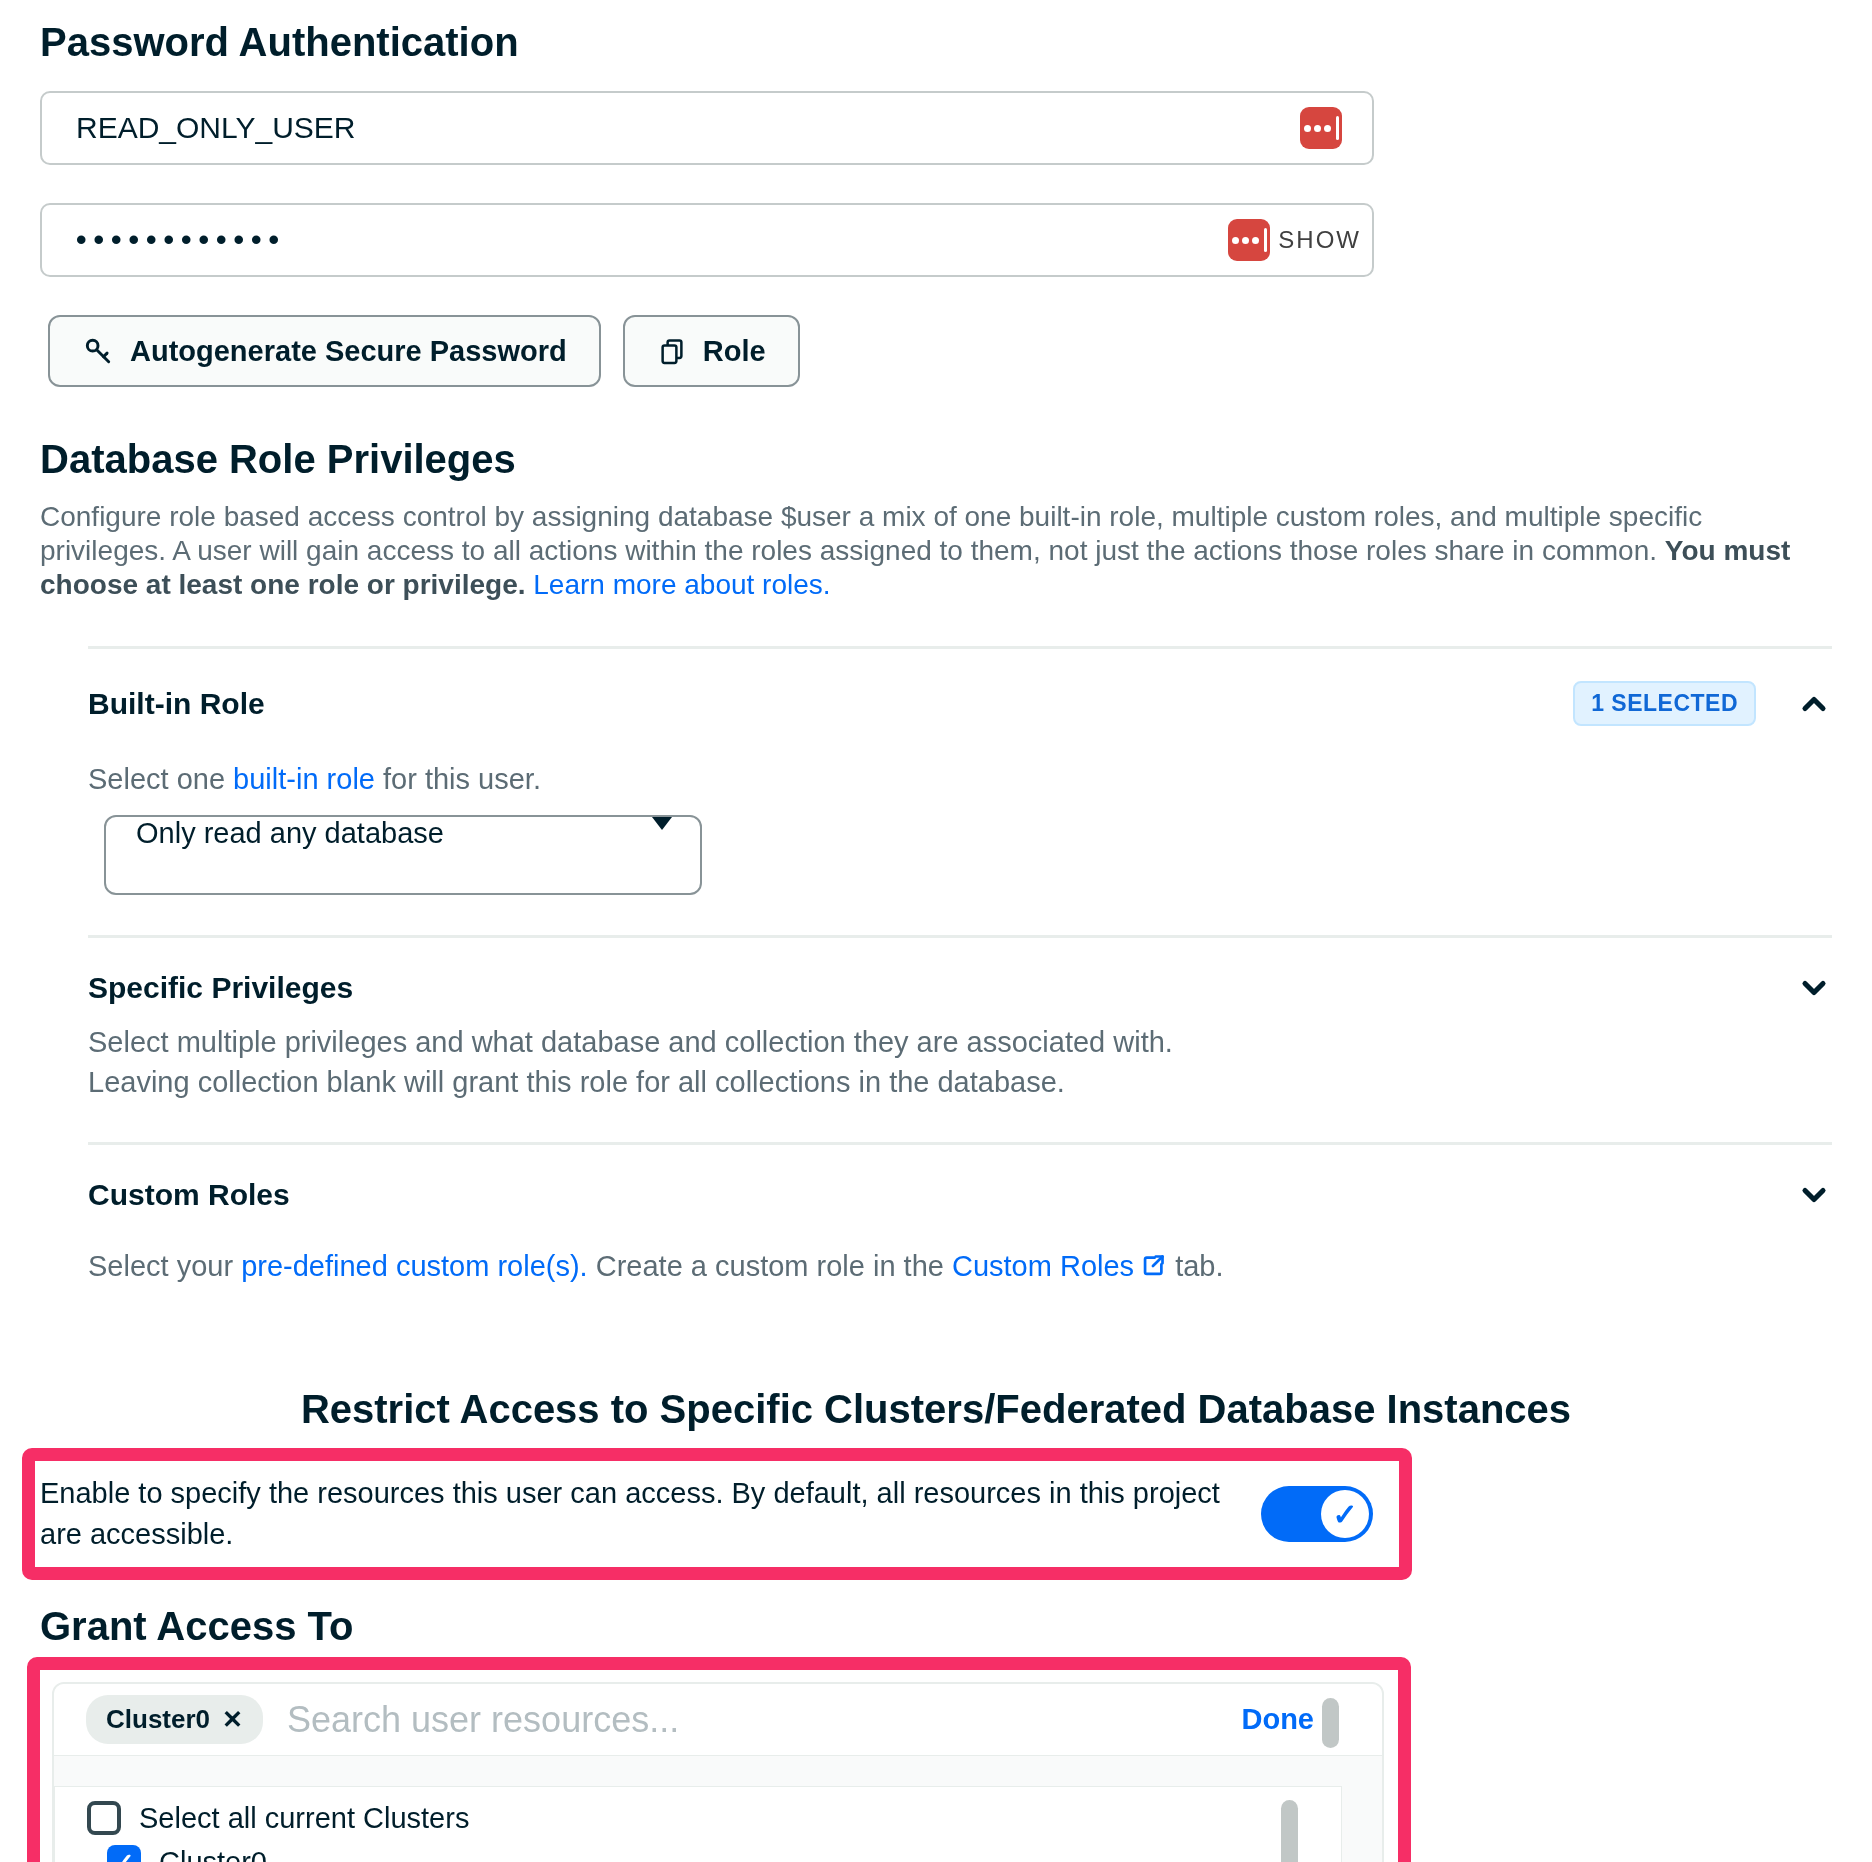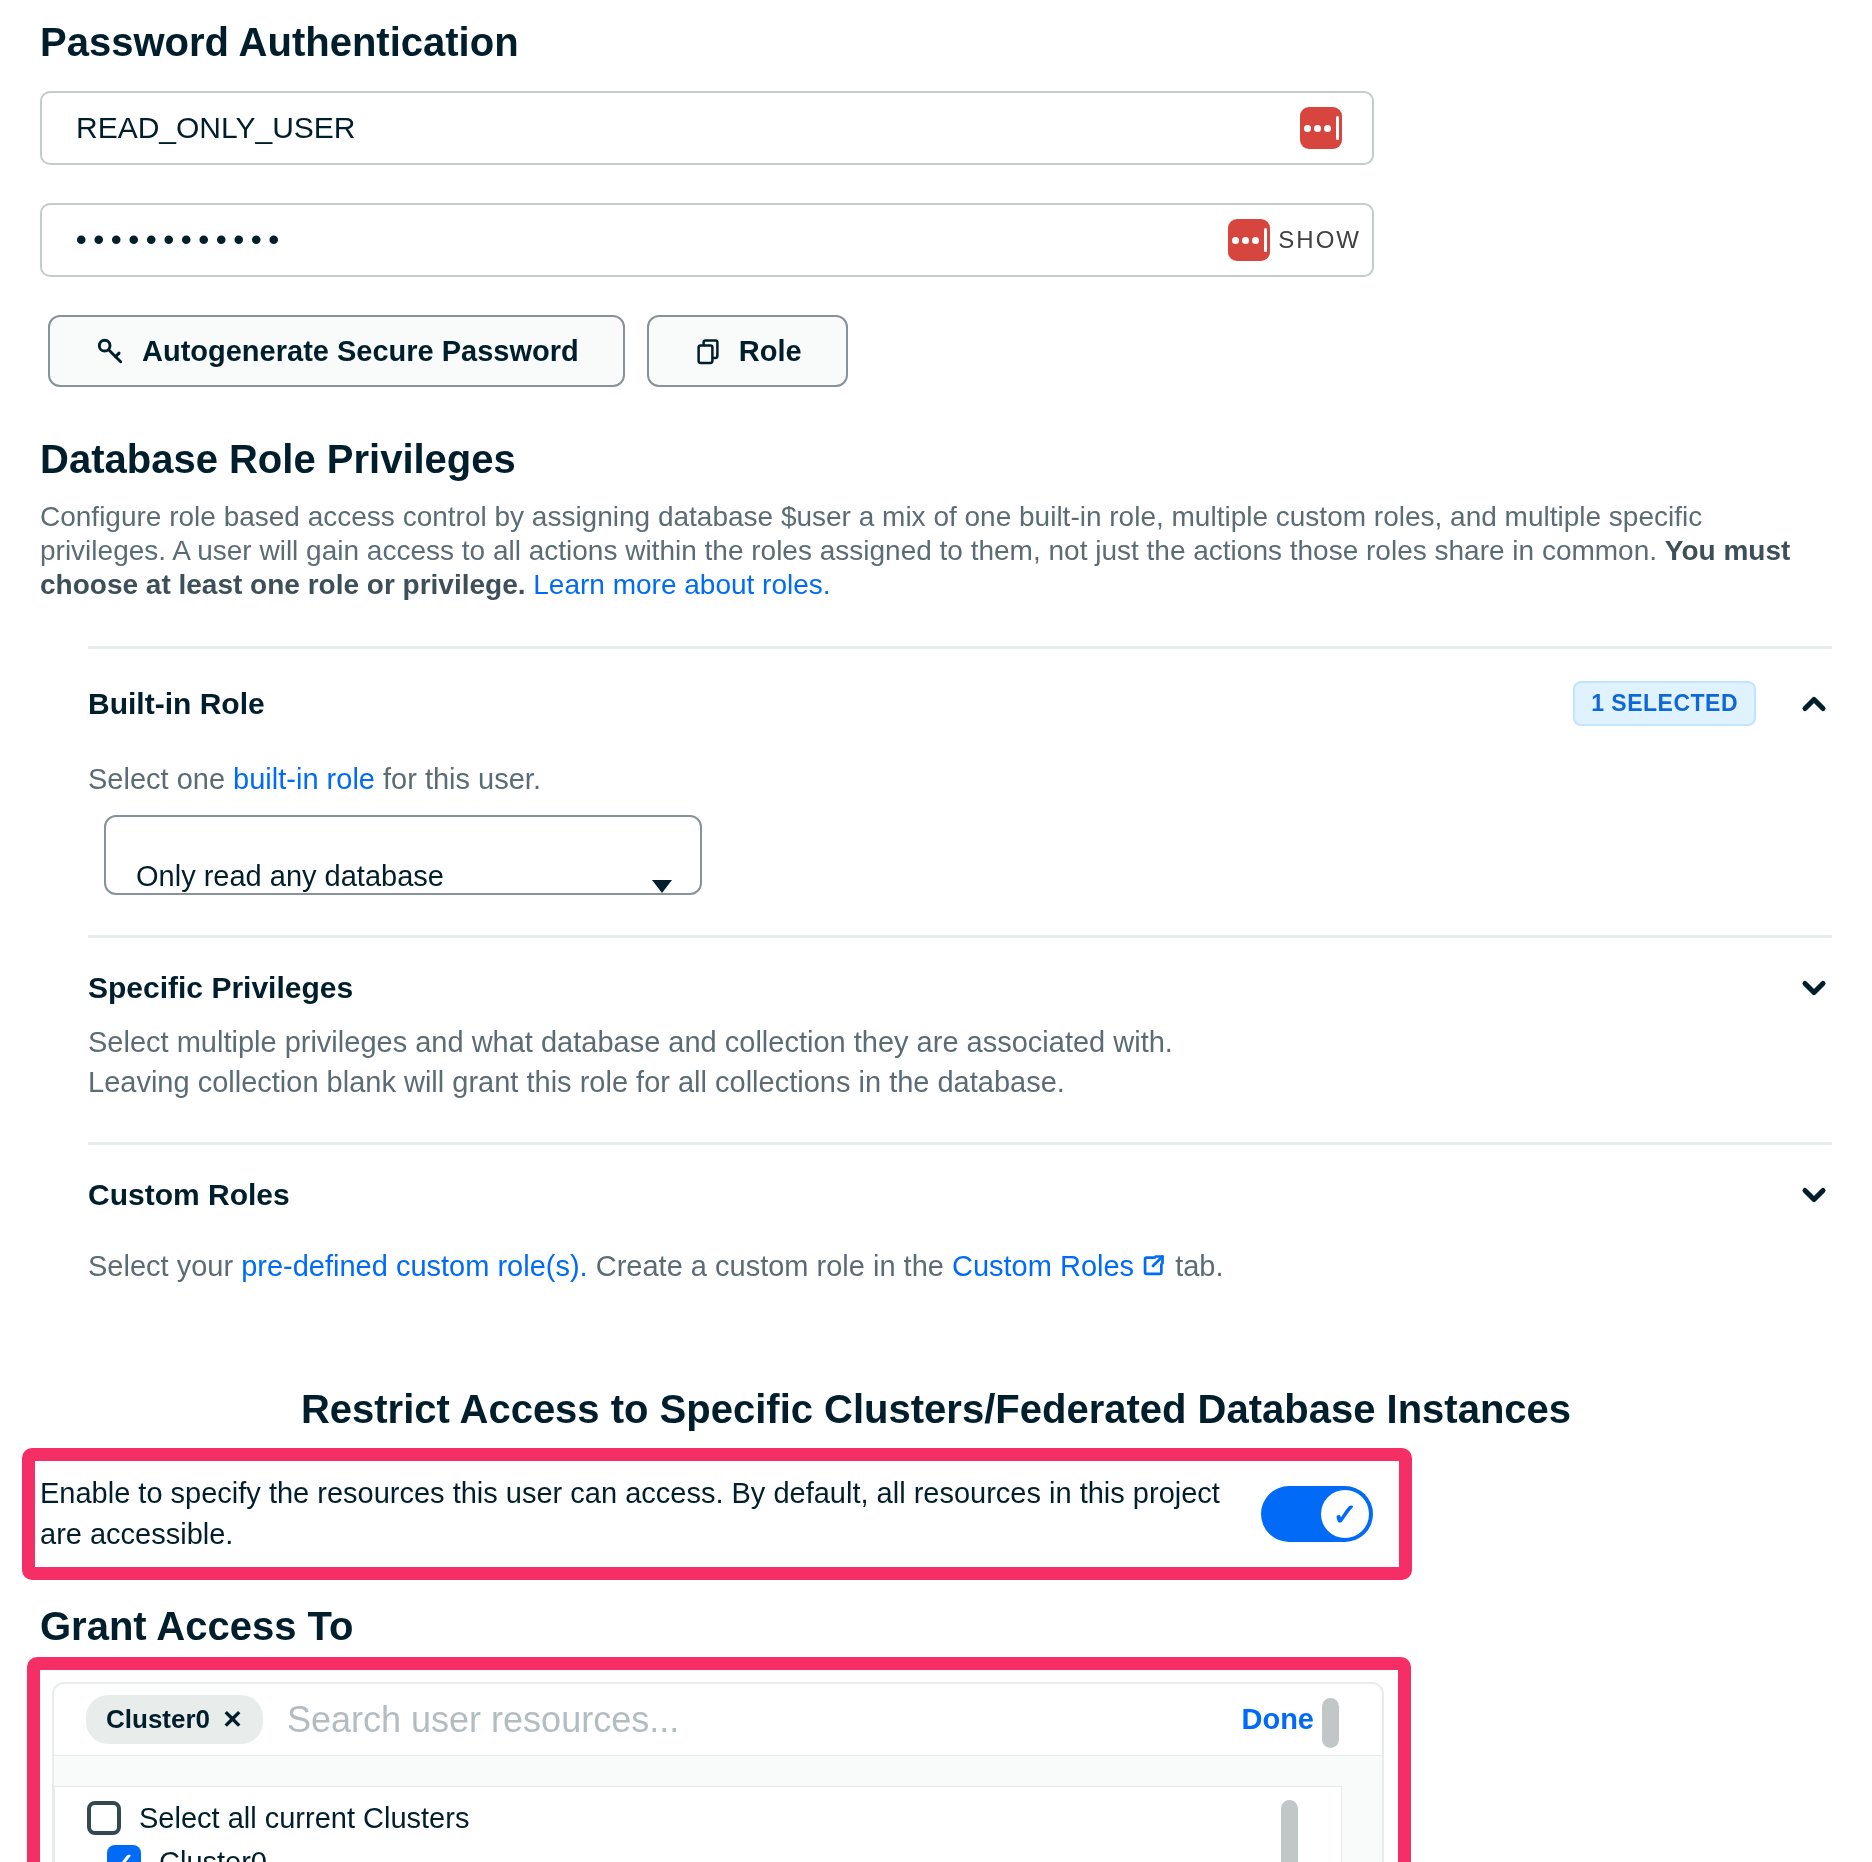--- a/index.html
+++ b/index.html
@@ -28,42 +28,42 @@
            justify-content:center;gap:3px;}
   .lp-icon .d{width:7px;height:7px;border-radius:50%;background:#fff;}
   .lp-icon .bar{width:3px;height:24px;border-radius:2px;background:#fff;margin-left:2px;}
   .lp-user{right:30px;}
   .lp-pass{right:102px;}
   .show-btn{position:absolute;right:11px;top:50%;transform:translateY(-50%);
             font-size:24px;letter-spacing:2px;color:#404040;cursor:pointer;}
 
   
   .btn-row{display:flex;gap:22px;margin:38px 0 0 8px;}
-  .btn{display:flex;align-items:center;gap:16px;height:72px;padding:0 44px;
+  .btn{display:flex;align-items:center;gap:16px;height:72px;padding:0 32px;
        background:#F9FBFA;border:2px solid var(--btn-border);border-radius:12px;
        font-family:inherit;font-size:29px;font-weight:600;color:var(--navy);cursor:pointer;}
   .btn svg{flex:0 0 auto;}
 
   
   .sect-head{margin-top:50px;}
   .desc{margin:18px 0 0 0;font-size:28px;line-height:34px;color:var(--gray);max-width:1792px;}
   .desc strong{color:var(--darkgray);}
   a.link{color:var(--accent-blue);text-decoration:none;cursor:pointer;}
 
   
   .accordion{margin:44px 0 0 48px;}
   .acc-sect{border-top:3px solid var(--divider);padding:32px 0 40px 0;}
   .acc-head{display:flex;align-items:center;}
   .acc-right{margin-left:auto;display:flex;align-items:center;gap:40px;}
   .badge{background:var(--badge-bg);border:2px solid var(--badge-border);border-radius:8px;
          padding:7px 16px;font-size:23px;font-weight:700;letter-spacing:.5px;color:var(--badge-text);}
   .chev{cursor:pointer;display:flex;}
   .acc-desc{margin:33px 0 0 0;font-size:29px;color:var(--gray);line-height:40px;}
   .select{margin:16px 0 0 16px;width:598px;height:80px;border:2px solid var(--btn-border);
-          border-radius:12px;background:#fff;display:flex;align-items:flex-end;
+          border-radius:12px;background:#fff;display:flex;align-items:flex-start;
           padding:0 28px 0 30px;cursor:pointer;}
   .select-val{font-size:29px;color:var(--navy);}
   .caret{margin-left:auto;width:0;height:0;border-left:10px solid transparent;
          border-right:10px solid transparent;border-top:13px solid var(--navy);}
   .ext-icon{display:inline-block;vertical-align:-3px;margin-left:6px;}
 
   
   .restrict-head{margin-top:58px;text-align:center;}
   .pink-frame{border:13px solid var(--highlight-pink);background:#fff;}
   .toggle-box{margin:16px 0 0 -18px;width:1390px;border-radius:10px;

